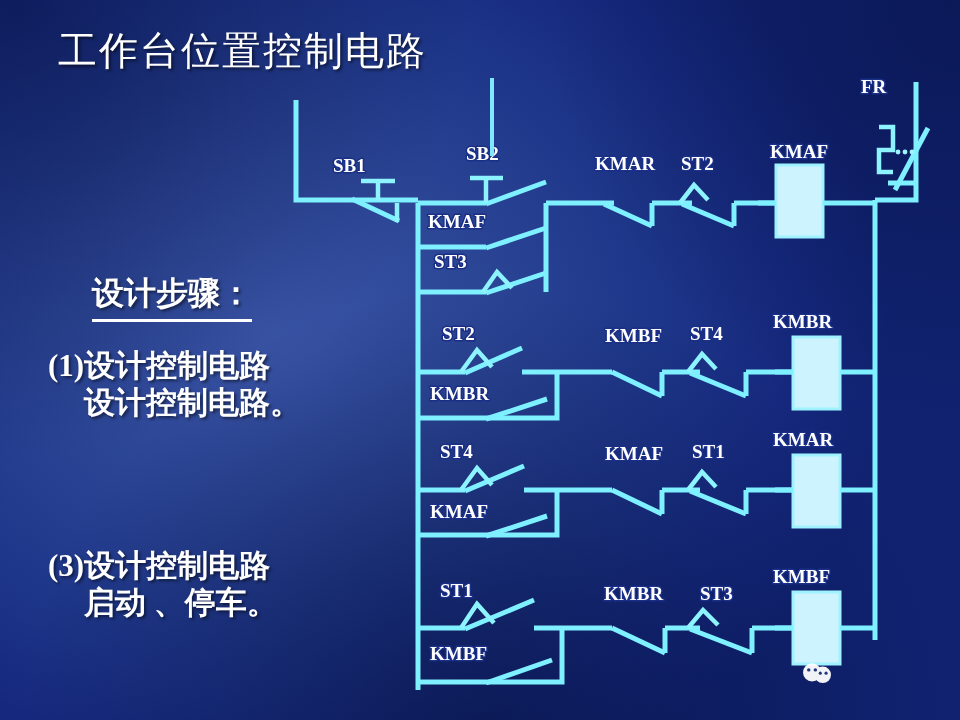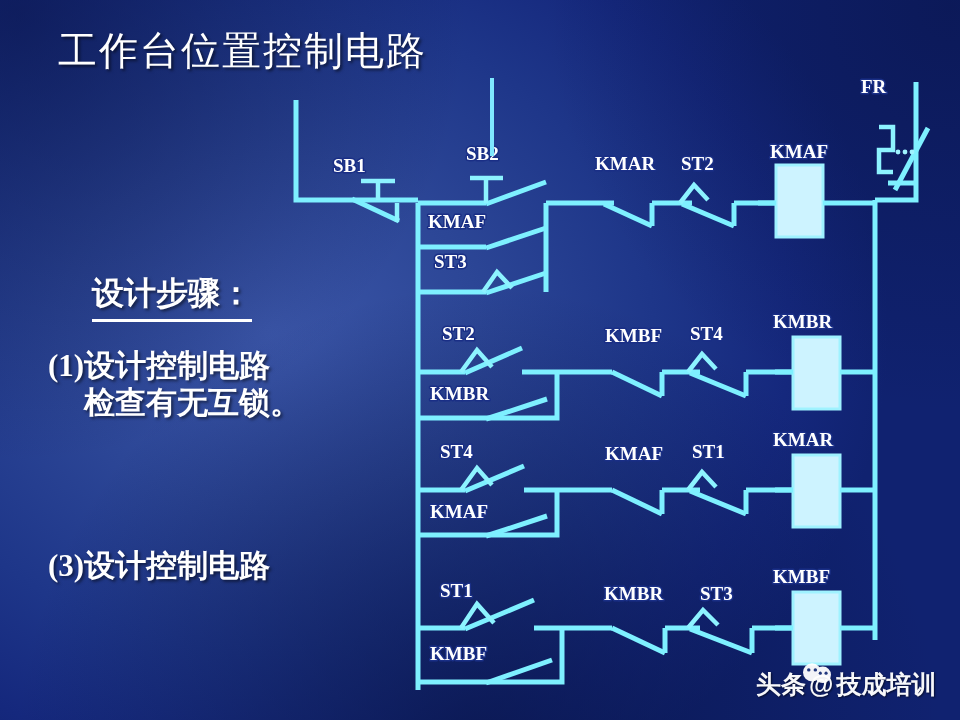--- a/index.html
+++ b/index.html
@@ -75,24 +75,24 @@
 </head>
 <body>
 
 <div id="stage">
 
   <div id="title" class="txt">工作台位置控制电路</div>
   <div id="title-rule"></div>
 
   <div id="steps-head" class="txt">设计步骤：</div>
 
-  <div id="step1" class="txt step"><span>(1)</span><span>设计控制电路</span><span class="ind">检查有无互锁。</span></div>
-
-
-  <div id="step3" class="txt step"><span>(3)</span><span>设计控制电路</span></div>
+  <div id="step1" class="txt step"><span>(1)</span><span>设计控制电路</span><span class="ind">设计控制电路。</span></div>
+
+
+  <div id="step3" class="txt step"><span>(3)</span><span>设计控制电路</span><span class="ind">启动 、停车。</span></div>
 
   <svg id="circuit" viewBox="0 0 960 720">
 
     <g>
       <path class="wire" d="M296,100 L296,200 L352,200"></path>
       <path class="wire" d="M418,203 L418,690"></path>
     </g>
 
     <g>
       <path class="wire" d="M875,200 L875,640"></path>
@@ -287,19 +287,14 @@
 
   <svg id="wm-bird" viewBox="0 0 40 34">
     <ellipse cx="14" cy="15" rx="11" ry="11" fill="#ffffff"></ellipse>
     <ellipse cx="27" cy="18" rx="10" ry="10" fill="#ffffff"></ellipse>
     <circle cx="10" cy="12" r="2.1" fill="#23397f"></circle>
     <circle cx="18" cy="12" r="2.1" fill="#23397f"></circle>
     <circle cx="24" cy="16" r="1.9" fill="#23397f"></circle>
     <circle cx="31" cy="16" r="1.9" fill="#23397f"></circle>
   </svg>
 
-  <div id="watermark">
-    <span>头条</span>
-    <span>@</span>
-    <span>技成培训</span>
-  </div>
 
 </div>
 
 </body></html>

